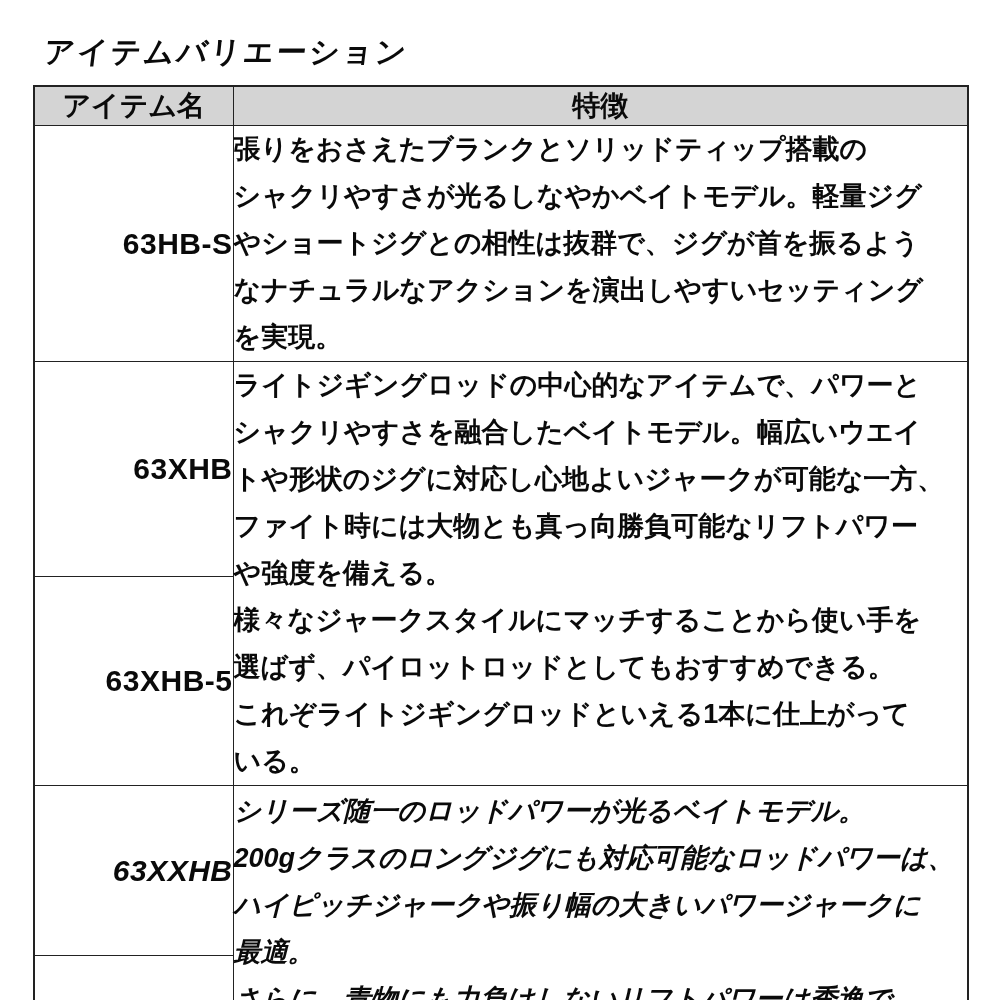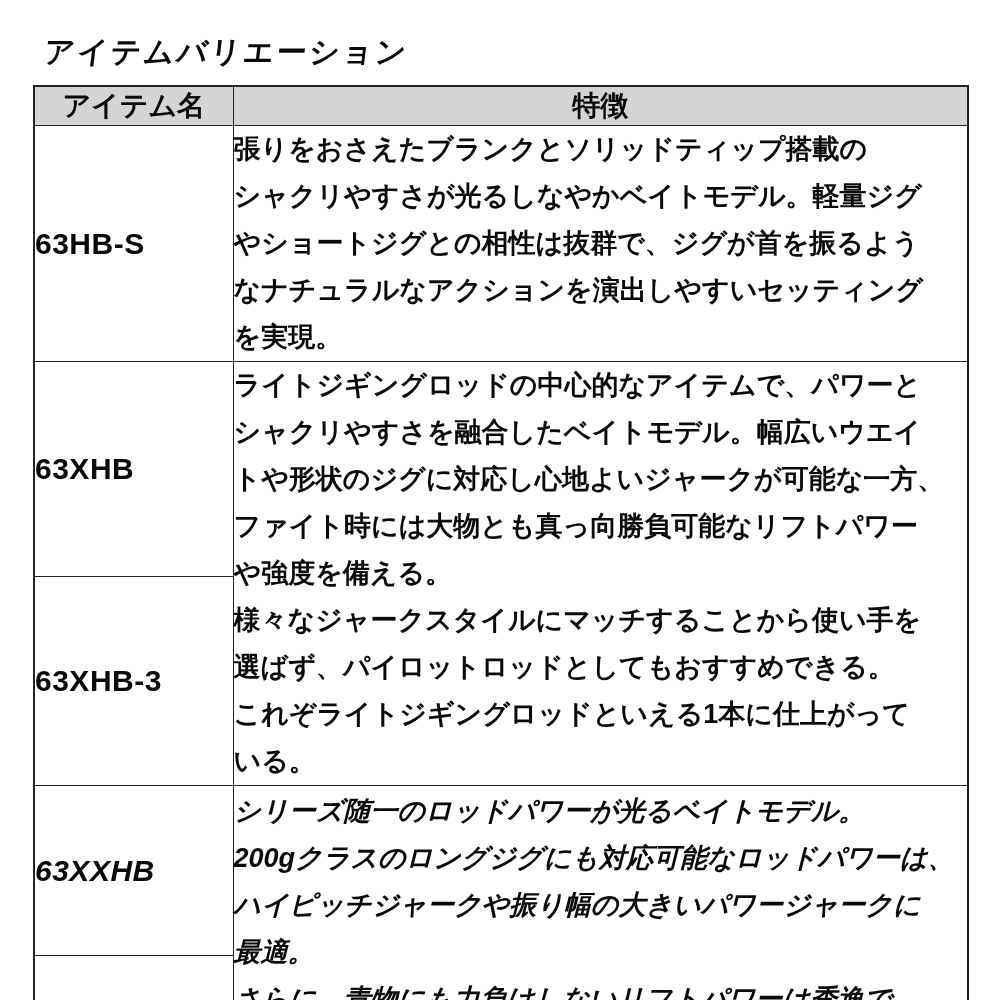--- a/index.html
+++ b/index.html
@@ -48,21 +48,21 @@
   col.c-desc { width: 735px; }
   tr.hdr { height: 34px; }
   th.hcell {
     background: var(--header-bg);
     font-size: 28px;
     text-align: center;
     font-weight: bold;
   }
   td.name-cell {
     font-size: 30px;
-    text-align: left;
+    text-align: right;
     letter-spacing: 0.5px;
   }
   td.desc-cell {
     font-size: 27px;
     line-height: 47px;
     white-space: pre-line;
     padding: 2px 8px 2px 5px;
     text-align: left;
   }
   tr.r1 { height: 176px; }
@@ -102,21 +102,21 @@
 シャクリやすさを融合したベイトモデル。幅広いウエイ
 トや形状のジグに対応し心地よいジャークが可能な一方、
 ファイト時には大物とも真っ向勝負可能なリフトパワー
 や強度を備える。
 様々なジャークスタイルにマッチすることから使い手を
 選ばず、パイロットロッドとしてもおすすめできる。
 これぞライトジギングロッドといえる1本に仕上がって
 いる。</td>
     </tr>
     <tr class="r3">
-      <td class="name-cell">63XHB-3</td>
+      <td class="name-cell">63XHB-5</td>
     </tr>
     <tr class="r4">
       <td class="name-cell">63XXHB</td>
       <td class="desc-cell" rowspan="2">シリーズ随一のロッドパワーが光るベイトモデル。
 200gクラスのロングジグにも対応可能なロッドパワーは、
 ハイピッチジャークや振り幅の大きいパワージャークに
 最適。
 さらに、青物にも力負けしないリフトパワーは秀逸で、
 ターゲットに主導権を与えずアングラー主体の理想的な
 ファイトを実現してくれる。</td>

